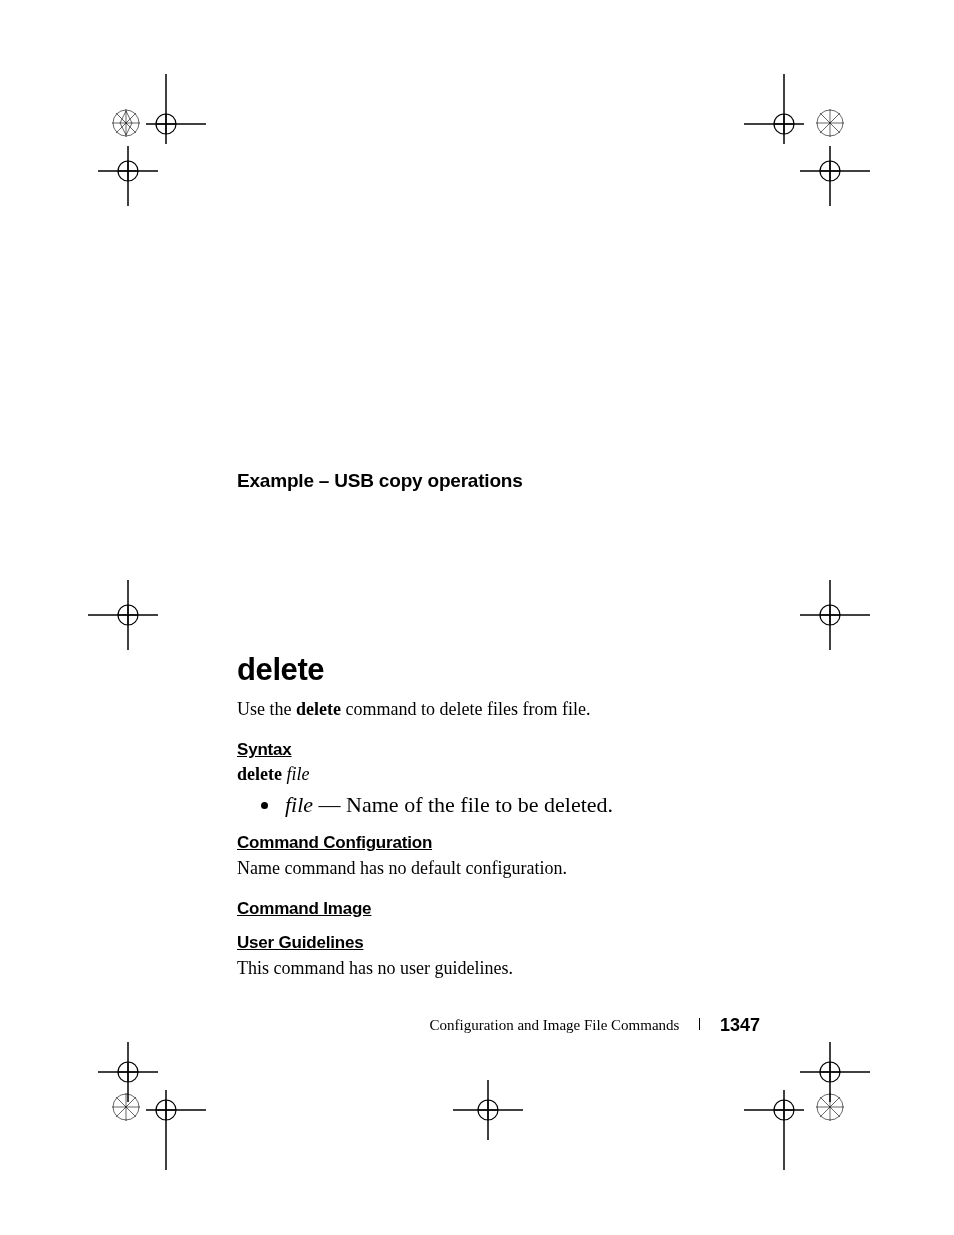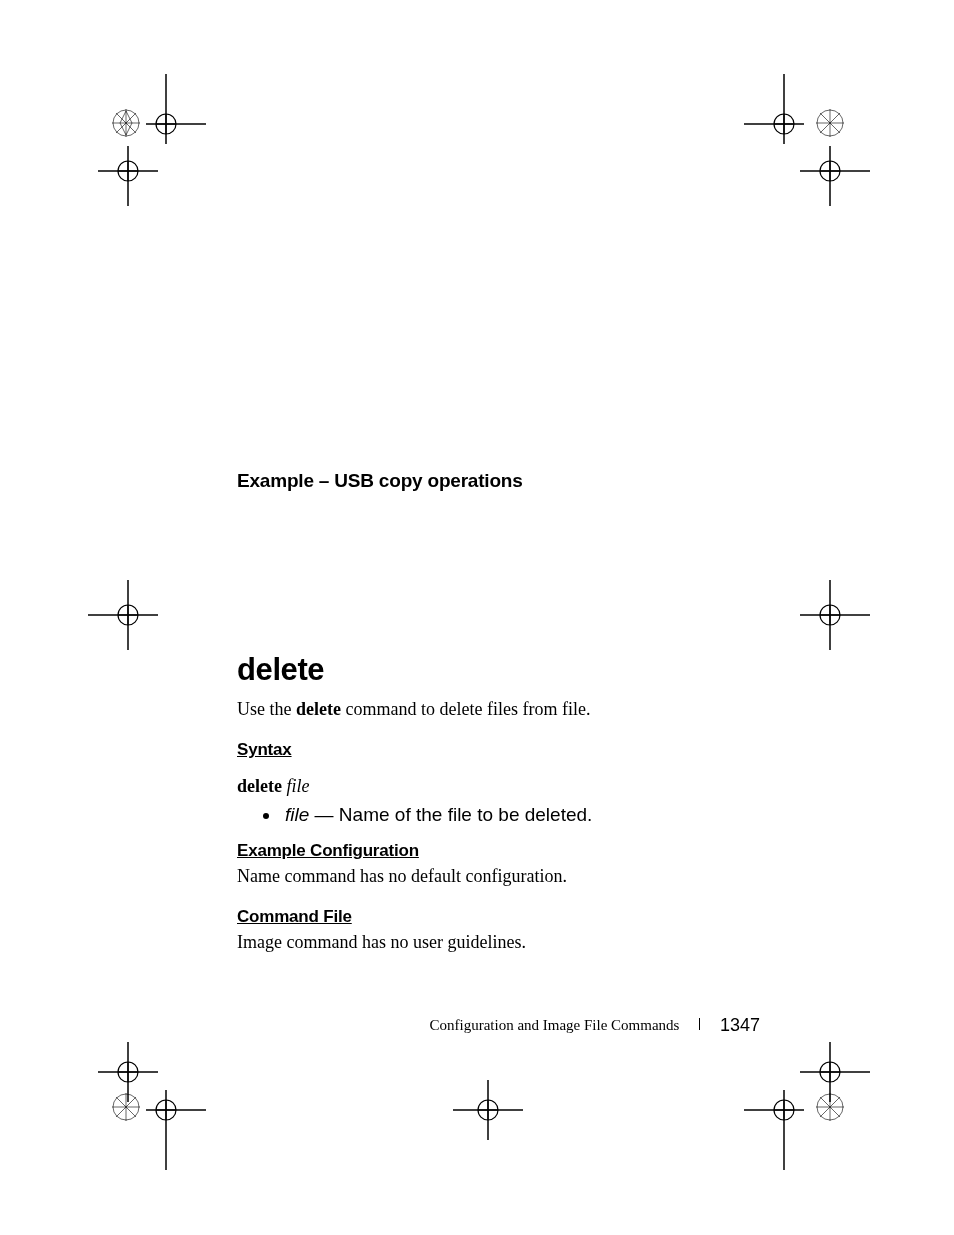--- a/index.html
+++ b/index.html
@@ -47,32 +47,32 @@
   .body .b { font-weight: 700; }
   .h3 {
     font-size: 17px;
     letter-spacing: -0.2px;
     margin: 14px 0 4px 0;
     text-decoration: underline;
   }
   .syntax-line {
     font-family: Georgia, "Times New Roman", serif;
     font-size: 18px;
-    margin: 16px 0 6px 0;
+    margin: 4px 0 6px 0;
   }
   .syntax-line .b { font-weight: 700; }
   .syntax-line .i { font-style: italic; }
   ul.bullets {
     margin: 0 0 14px 0;
     padding: 0 0 0 44px;
     list-style: disc;
   }
   ul.bullets li {
-    font-family: Liberation Sans, sans-serif;
-    font-size: 19px;
+    font-family: Liberation Serif, serif;
+    font-size: 22px;
     line-height: 1.3;
     padding-left: 4px;
   }
   ul.bullets li .i { font-style: italic; }
   ul.bullets li .dash { }
 
   .footer {
     position: absolute;
     left: 0;
     top: 1015px;
@@ -87,21 +87,21 @@
   .footer .sep {
     display: inline-block;
     width: 1px;
     height: 12px;
     background: #000;
     vertical-align: -1px;
     margin: 0 16px;
   }
   .footer .pnum {
     font-family: "Helvetica Neue", Helvetica, Arial, sans-serif;
-    font-weight: 400;
+    font-weight: 700;
     font-size: 18px;
     vertical-align: middle;
   }
 
   
   .mark { position: absolute; }
   .mark line { stroke: #000; stroke-width: 1.5; }
   .mark circle.ring { fill: none; stroke: #000; stroke-width: 1.2; }
   .mark .cross line { stroke: #000; stroke-width: 1.2; }
 
@@ -314,26 +314,27 @@
     <p class="syntax-line">
       <span class="b">delete</span>
       <span class="i">file</span>
     </p>
     <ul class="bullets">
       <li>
         <span class="i">file</span><span class="dash"> — Name of the file to be deleted.</span>
       </li>
     </ul>
 
-    <h3 class="sans-bold h3">Example Configuration</h3>
+    <h3 class="sans-bold h3">Command Configuration</h3>
     <p class="body">Name command has no default configuration.</p>
 
-    <h3 class="sans-bold h3">Command File</h3>
-
-    <p class="body" style="margin-bottom:0">Image command has no user guidelines.</p>
+    <h3 class="sans-bold h3">Command Image</h3>
+
+    <h3 class="sans-bold h3">User Guidelines</h3>
+    <p class="body" style="margin-bottom:0">This command has no user guidelines.</p>
 
   </div>
 
   <div class="footer">
     <span class="section-name">Configuration and Image File Commands</span>
     <span class="sep"></span>
     <span class="pnum">1347</span>
   </div>
 
 </div>

